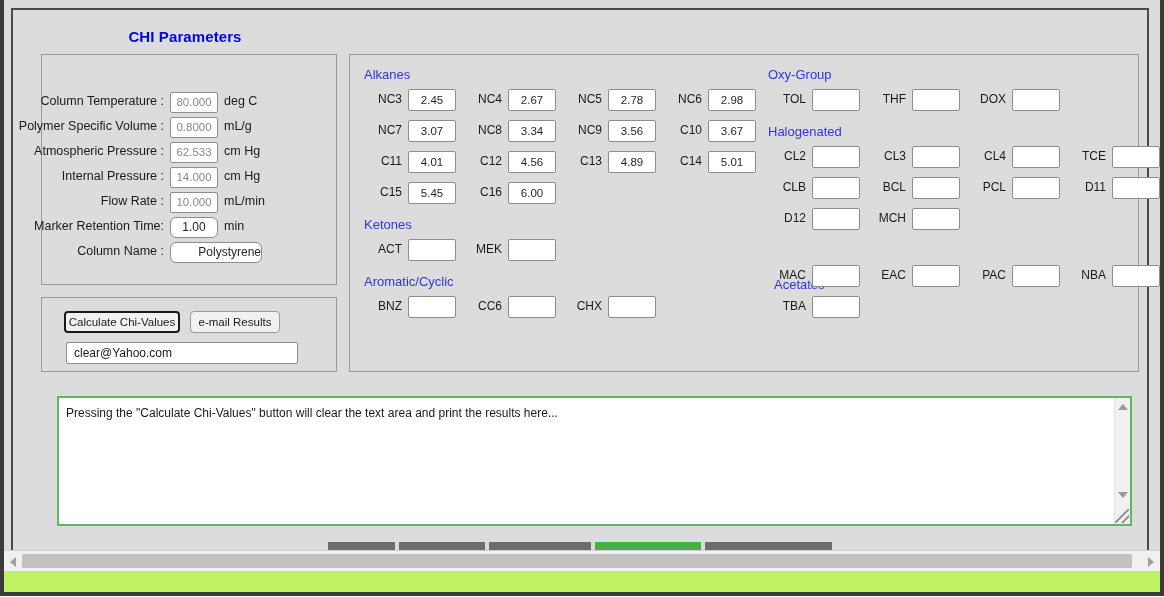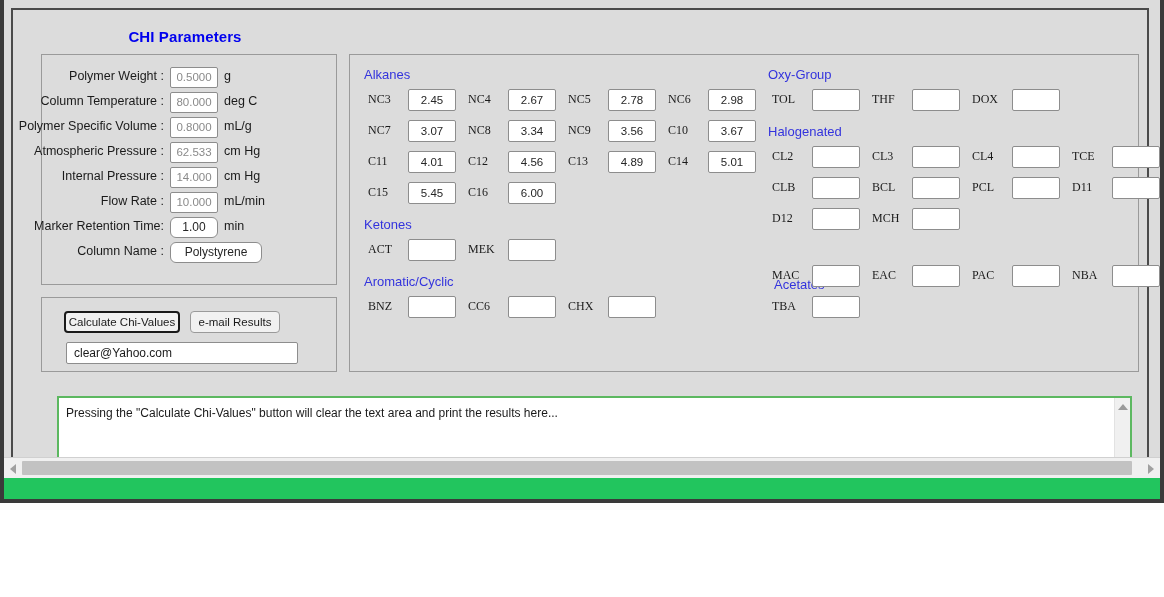--- a/index.html
+++ b/index.html
@@ -8,22 +8,22 @@
     width: 1164px; height: 597px;
     background: #ffffff;
     font-family: "Liberation Sans", sans-serif;
     overflow: hidden;
   }
 
   
   #viewport {
     position: absolute;
     left: 0; top: 0;
-    width: 1164px; height: 503px;
-    background: #22c55e;
+    width: 1164px; height: 596px;
+    background: #bef264;
     border-left: 4px solid #3a3a3a;
     border-right: 4px solid #3a3a3a;
     border-bottom: 4px solid #3a3a3a;
     border-top: 0;
   }
   #page {
     position: absolute;
     left: 0; top: 0;
     right: 0;
     bottom: 21px;
@@ -92,21 +92,21 @@
     overflow: hidden;
   }
   .pinput.filled { color: #262626; font-size: 12px; border-radius: 6px; }
   .punit {
     position: absolute;
     left: 182px;
     top: 2px;
     font-size: 12.5px;
     color: #1a1a1a;
   }
-  .pinput.wide { width: 92px; left: 128px; }
+  .pinput.wide { width: 92px; left: 128px; text-align: right; }
 
   
   .btn {
     position: absolute;
     background: #f1f1f1;
     border: 1px solid #9a9a9a;
     border-radius: 4px;
     font-size: 11.5px;
     color: #1a1a1a;
     text-align: center;
@@ -141,22 +141,21 @@
     font-size: 13px;
     font-weight: normal;
   }
   .cell { position: absolute; height: 22px; }
   .clabel {
     position: absolute;
     left: 0; top: 3px;
     width: 34px;
     font-size: 12px;
     color: #1a1a1a;
-    text-align: left;
-    font-family: Liberation Serif, serif;
+    text-align: right;
   }
   .cinput {
     position: absolute;
     left: 40px; top: 0;
     width: 48px; height: 22px;
     background: #ffffff;
     border: 1px solid #8d8d8d;
     border-radius: 2px;
     font-size: 11.5px;
     color: #262626;
@@ -257,25 +256,20 @@
 <body>
 
 <div id="viewport">
   <div id="page">
 
     <div id="shell">
 
       <div id="chi-title" class="panel-title">CHI Parameters</div>
 
       <div id="fs-params" class="fs">
-          <div class="prow" style="top: 12px;">
-            <div class="plabel">Polymer Weight :</div>
-            <div class="pinput">0.5000</div>
-            <div class="punit">g</div>
-          </div>
           <div class="prow" style="top: 37px;">
             <div class="plabel">Column Temperature :</div>
             <div class="pinput">80.000</div>
             <div class="punit">deg C</div>
           </div>
           <div class="prow" style="top: 62px;">
             <div class="plabel">Polymer Specific Volume :</div>
             <div class="pinput">0.8000</div>
             <div class="punit">mL/g</div>
           </div>

